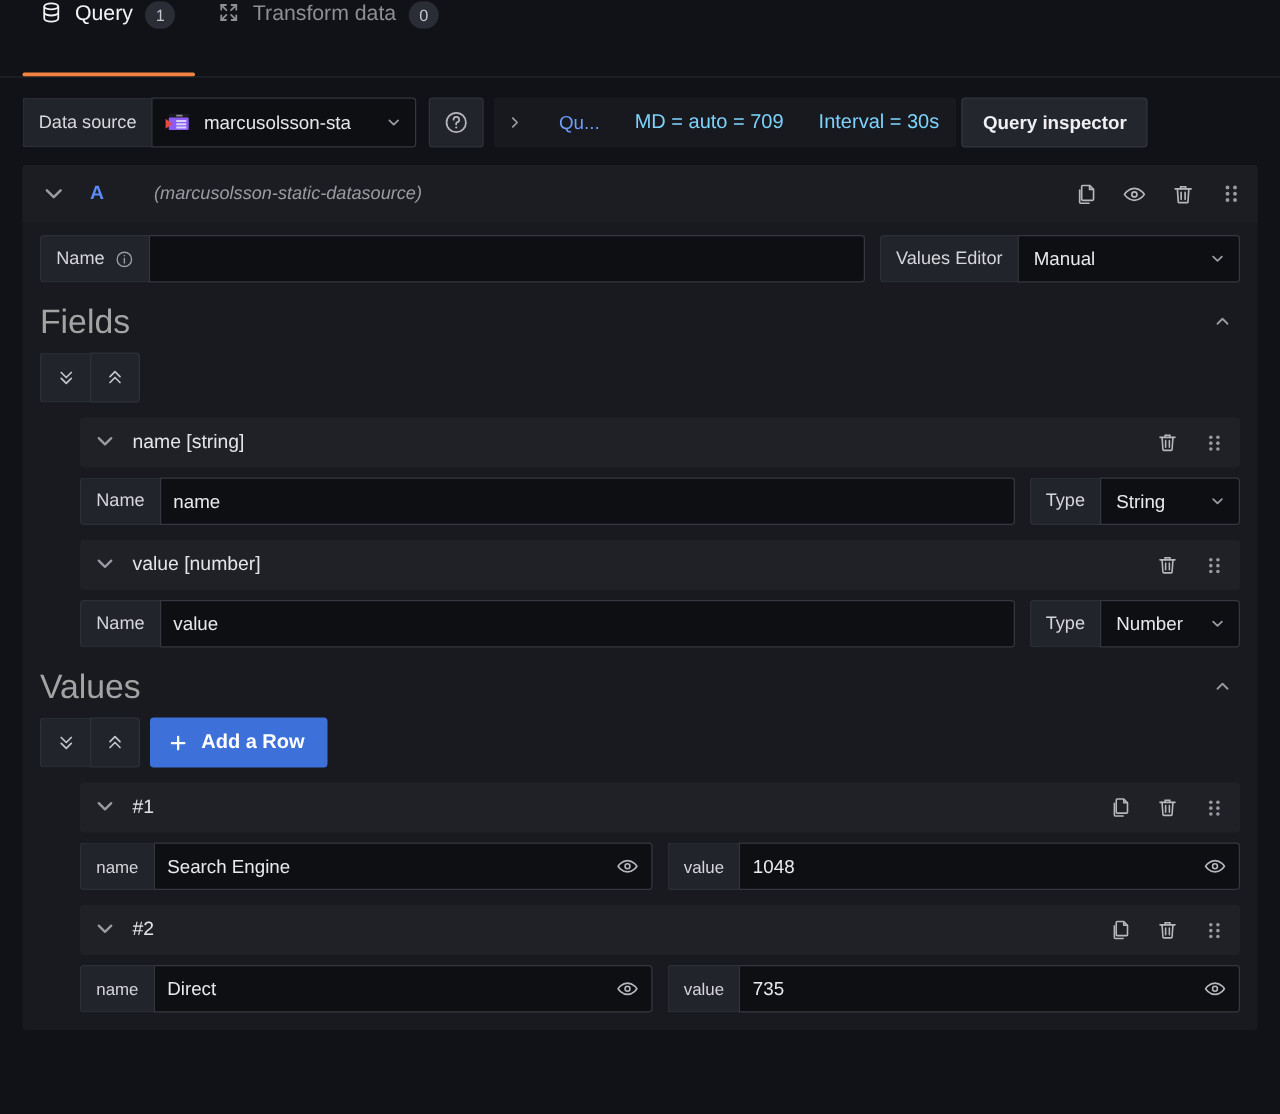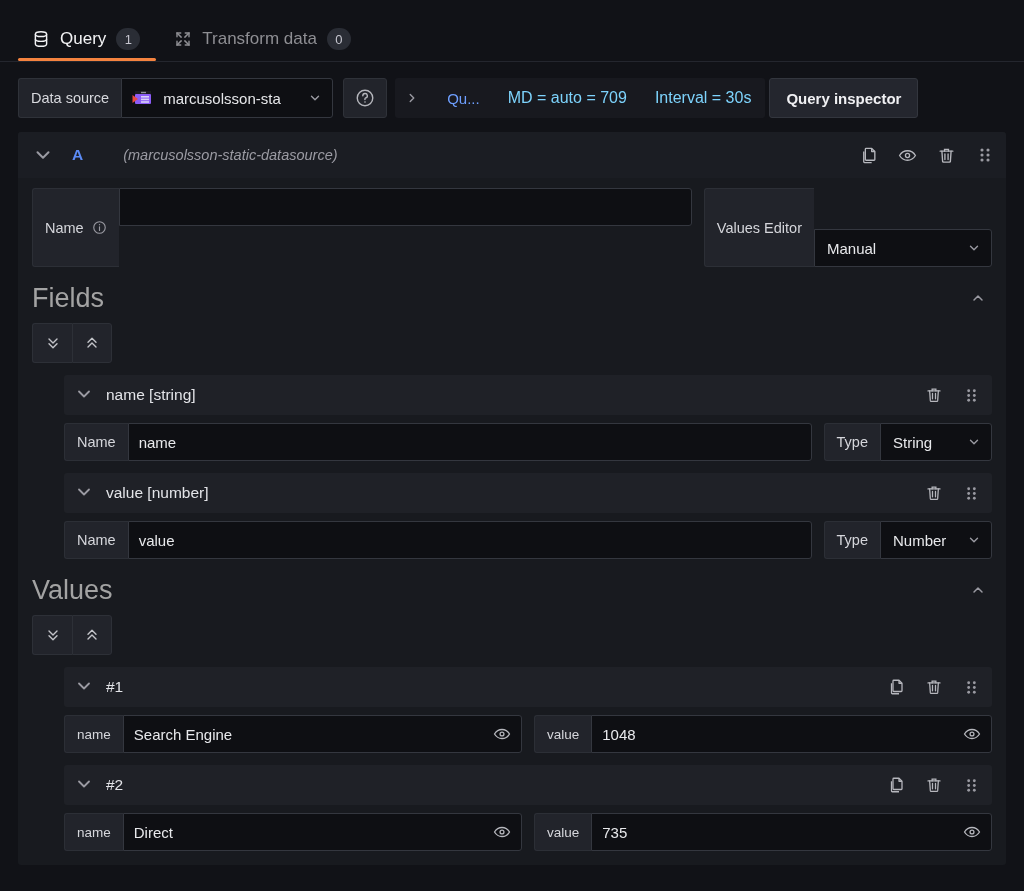--- a/index.html
+++ b/index.html
@@ -16,23 +16,23 @@
   .tabbar {
     height: 62px;
     background: #111217;
     border-bottom: 1px solid #24262e;
     display: flex;
     align-items: flex-end;
     padding-left: 18px;
     gap: 4px;
   }
   .tab {
-    display: flex; align-items: center; gap: 10px;
+    display: flex; gap: 10px;
     height: 60px;
-    padding: 16px 16px 0 14px;
+    padding: 0 16px 0 14px;
     position: relative;
     font-size: 17px;
     color: #8e8e93;
     cursor: pointer;
   }
   .tab.active { color: #f3f3f5; font-weight: 500; }
   .tab.active::after {
     content: "";
     position: absolute; left: 0; right: 0; bottom: 0;
     height: 3px; background: #f5833f; border-radius: 2px;
@@ -180,21 +180,21 @@
   .item-head {
     height: 40px; display: flex; align-items: center;
     padding: 0 12px 0 10px;
     background: #1f2127; border-radius: 3px;
   }
   .item-title { font-size: 15.5px; color: #e3e4e8; margin-left: 10px; font-weight: 500; }
   .item-actions { margin-left: auto; display: flex; align-items: center; gap: 20px; }
   .item-body { padding-top: 8px; display: flex; align-items: stretch; gap: 0; }
   .item-body .grow { flex: 1; }
   .type-select { width: 112px; }
-  .values-editor-select { width: 178px; margin-top: 41px; }
+  .values-editor-select { width: 178px; }
 
   .namepair { flex: 1; }
   .valpair { flex: 1; margin-left: 12px; }
 
   svg { display: block; }
 </style>
 </head>
 <body>
 
 <div class="app">
@@ -500,20 +500,28 @@
                     <polyline points="6 13 12 19 18 13"></polyline>
                   </svg>
               </span>
               <span class="mini-btn">
                 <svg width="16" height="16" viewBox="0 0 24 24" fill="none" stroke="#c3c4c9" stroke-width="2.1" stroke-linecap="round" stroke-linejoin="round">
                     <polyline points="6 18 12 12 18 18"></polyline>
                     <polyline points="6 11 12 5 18 11"></polyline>
                   </svg>
               </span>
             </span>
+            <span class="primary-btn">
+              <span>
+                <svg width="17" height="17" viewBox="0 0 24 24" fill="none" stroke="#ffffff" stroke-width="2.6" stroke-linecap="round">
+                    <path d="M12 5v14M5 12h14"></path>
+                  </svg>
+              </span>
+              <span>Add a Row</span>
+            </span>
           </div>
 
           <div class="item">
             <div class="item-head">
               <span class="chev">
                 <svg width="20" height="20" viewBox="0 0 24 24" fill="none" stroke="#9a9aa2" stroke-width="2.2" stroke-linecap="round" stroke-linejoin="round">
                     <polyline points="6 9 12 15 18 9"></polyline>
                   </svg>
               </span>
               <span class="item-title">#1</span>

